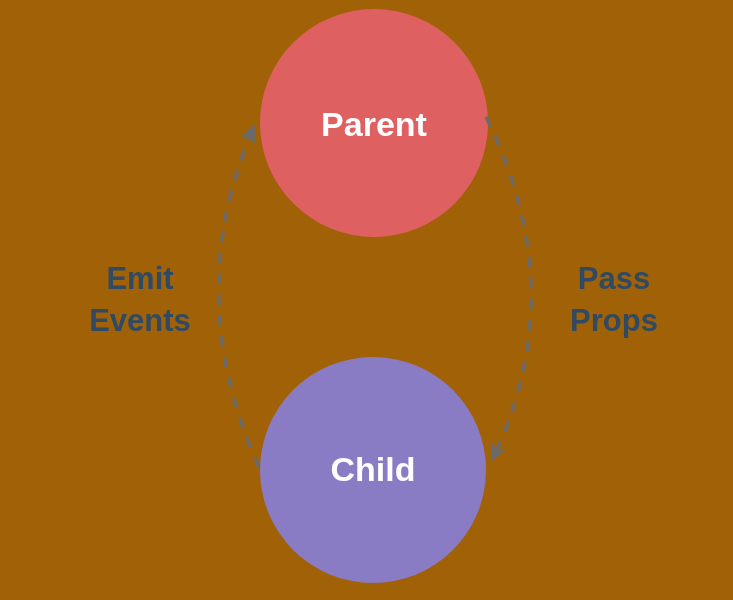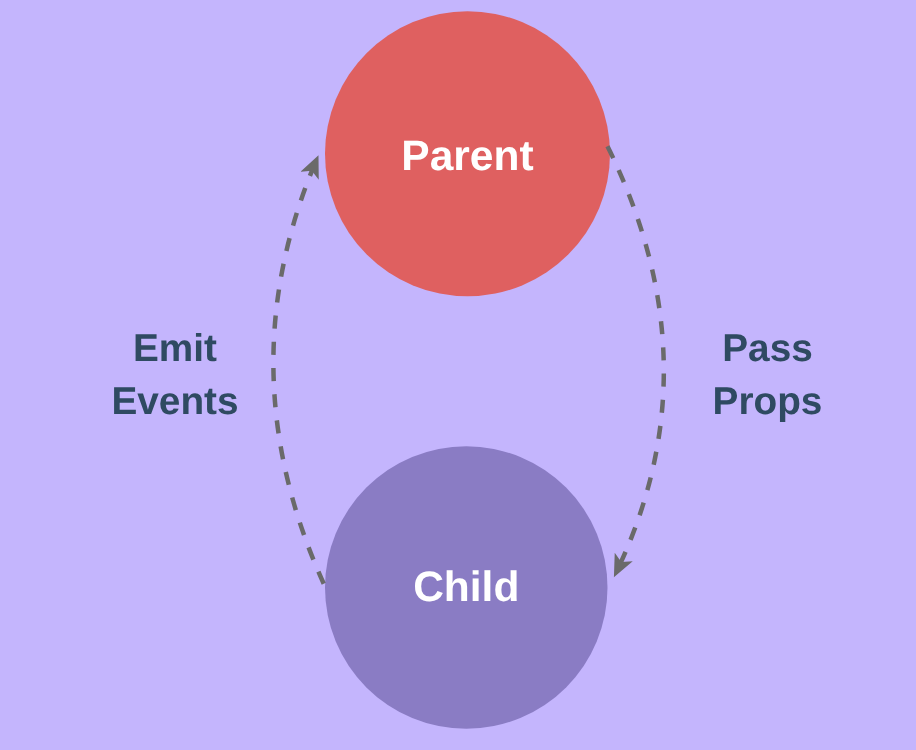--- a/index.html
+++ b/index.html
@@ -4,21 +4,21 @@
 <style>
   html, body {
     margin: 0;
     padding: 0;
     background: #ffffff;
   }
   .canvas {
     position: relative;
     width: 733px;
     height: 600px;
-    background: #c4b5fd;
+    background: #a16207;
     overflow: hidden;
   }
   svg {
     display: block;
   }
   text {
     font-family: "Liberation Sans", sans-serif;
     font-weight: 700;
   }
   .node-label {

